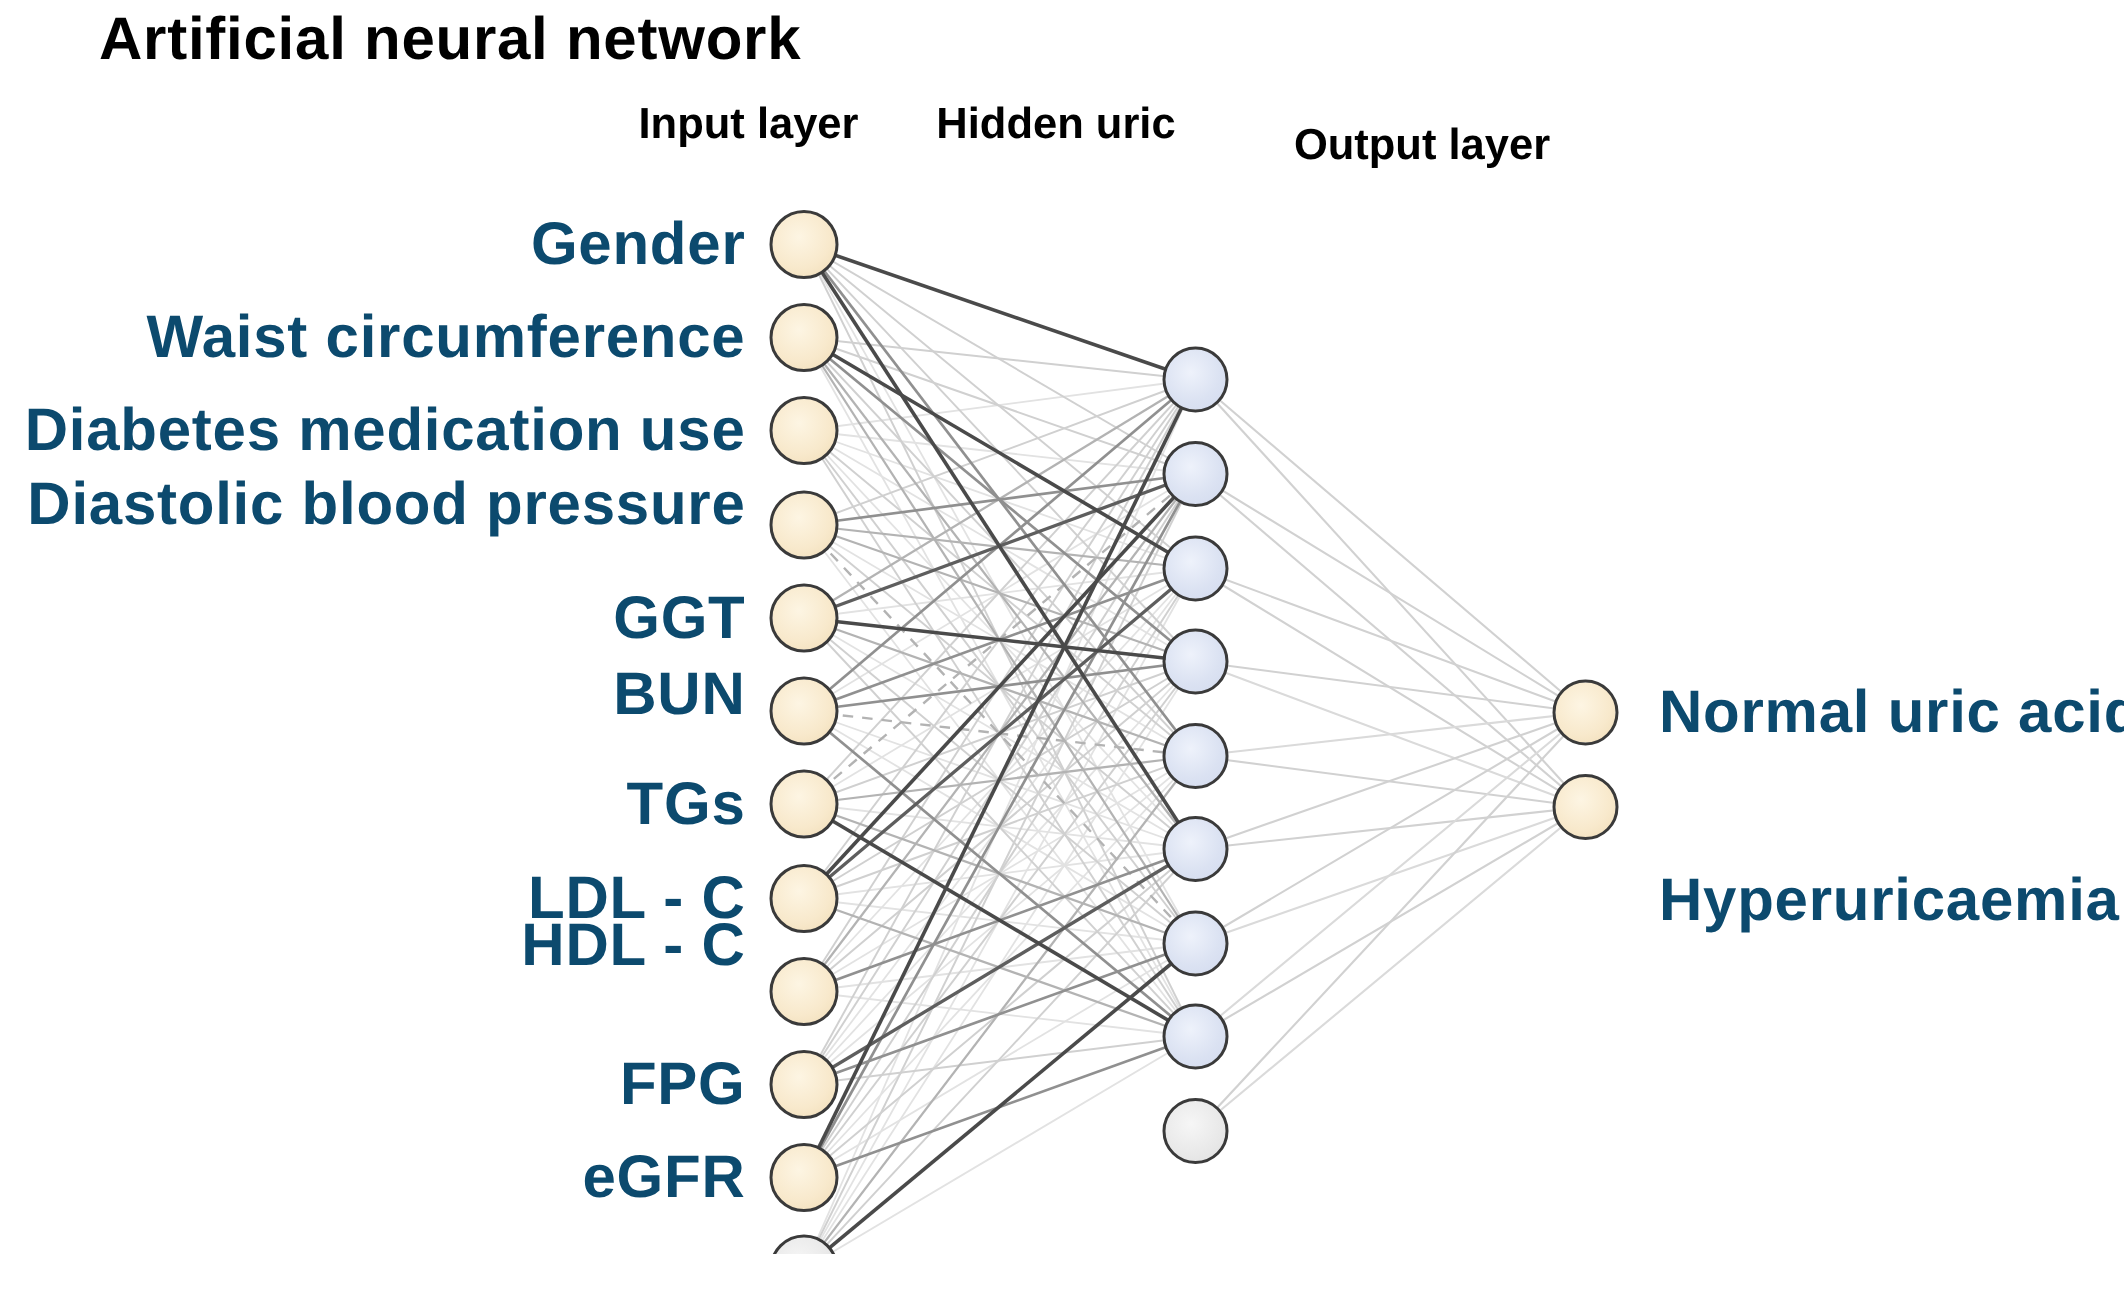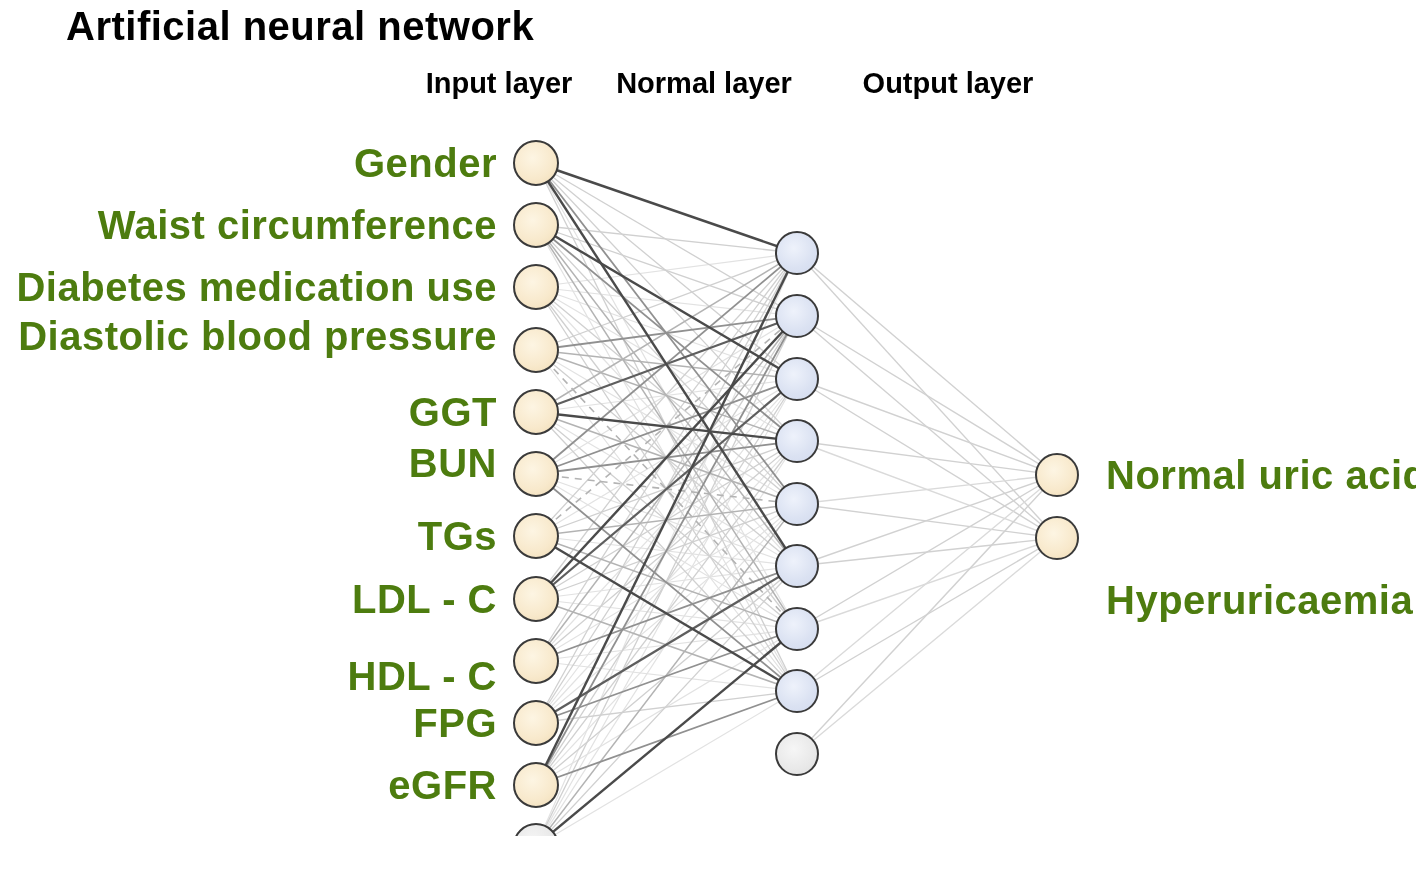--- a/index.html
+++ b/index.html
@@ -38,21 +38,21 @@
     position: absolute;
     border-radius: 50%;
     box-sizing: border-box;
     z-index: 2;
   }
   .node-label {
     position: absolute;
     font-size: 40px;
     line-height: 48px;
     font-weight: bold;
-    color: #4d7c0f;
+    color: #0c4a6e;
     letter-spacing: 0.5px;
     white-space: nowrap;
     z-index: 3;
   }
   .input-label  { right: 919px; text-align: right; }
   .output-label { left: 1106px; text-align: left; }
 </style>
 </head>
 <body>
 
@@ -168,22 +168,22 @@
       <line x1="536" y1="163" x2="797" y2="566" stroke="#4a4a4a" stroke-width="2.4"></line>
       <line x1="536" y1="225" x2="797" y2="379" stroke="#4a4a4a" stroke-width="2.4"></line>
       <line x1="536" y1="412" x2="797" y2="441" stroke="#4a4a4a" stroke-width="2.4"></line>
       <line x1="536" y1="536" x2="797" y2="691" stroke="#4a4a4a" stroke-width="2.4"></line>
       <line x1="536" y1="599" x2="797" y2="316" stroke="#4a4a4a" stroke-width="2.4"></line>
       <line x1="536" y1="785" x2="797" y2="253" stroke="#4a4a4a" stroke-width="2.4"></line>
       <line x1="536" y1="846" x2="797" y2="629" stroke="#4a4a4a" stroke-width="2.4"></line>
     </svg>
   <div class="fig-title">Artificial neural network</div>
   <div class="layer-label" style="left: 499px; top: 69px;">Input layer</div>
-  <div class="layer-label" style="left: 704px; top: 69px;">Normal layer</div>
-  <div class="layer-label" style="left: 948px; top: 69px;">Output layer</div>
+  <div class="layer-label" style="left: 704px; top: 69px;">Hidden uric</div>
+  <div class="layer-label" style="left: 948px; top: 83px;">Output layer</div>
   <div id="nodes-layer">
       <div class="node" style="left: 513px; top: 140px; width: 46px; height: 46px; border: 2.5px solid rgb(58, 58, 58); background: radial-gradient(circle at 42% 38%, rgb(253, 245, 227) 0%, rgb(248, 233, 204) 58%, rgb(240, 220, 182) 100%);"></div>
       <div class="node" style="left: 513px; top: 202px; width: 46px; height: 46px; border: 2.5px solid rgb(58, 58, 58); background: radial-gradient(circle at 42% 38%, rgb(253, 245, 227) 0%, rgb(248, 233, 204) 58%, rgb(240, 220, 182) 100%);"></div>
       <div class="node" style="left: 513px; top: 264px; width: 46px; height: 46px; border: 2.5px solid rgb(58, 58, 58); background: radial-gradient(circle at 42% 38%, rgb(253, 245, 227) 0%, rgb(248, 233, 204) 58%, rgb(240, 220, 182) 100%);"></div>
       <div class="node" style="left: 513px; top: 327px; width: 46px; height: 46px; border: 2.5px solid rgb(58, 58, 58); background: radial-gradient(circle at 42% 38%, rgb(253, 245, 227) 0%, rgb(248, 233, 204) 58%, rgb(240, 220, 182) 100%);"></div>
       <div class="node" style="left: 513px; top: 389px; width: 46px; height: 46px; border: 2.5px solid rgb(58, 58, 58); background: radial-gradient(circle at 42% 38%, rgb(253, 245, 227) 0%, rgb(248, 233, 204) 58%, rgb(240, 220, 182) 100%);"></div>
       <div class="node" style="left: 513px; top: 451px; width: 46px; height: 46px; border: 2.5px solid rgb(58, 58, 58); background: radial-gradient(circle at 42% 38%, rgb(253, 245, 227) 0%, rgb(248, 233, 204) 58%, rgb(240, 220, 182) 100%);"></div>
       <div class="node" style="left: 513px; top: 513px; width: 46px; height: 46px; border: 2.5px solid rgb(58, 58, 58); background: radial-gradient(circle at 42% 38%, rgb(253, 245, 227) 0%, rgb(248, 233, 204) 58%, rgb(240, 220, 182) 100%);"></div>
       <div class="node" style="left: 513px; top: 576px; width: 46px; height: 46px; border: 2.5px solid rgb(58, 58, 58); background: radial-gradient(circle at 42% 38%, rgb(253, 245, 227) 0%, rgb(248, 233, 204) 58%, rgb(240, 220, 182) 100%);"></div>
       <div class="node" style="left: 513px; top: 638px; width: 46px; height: 46px; border: 2.5px solid rgb(58, 58, 58); background: radial-gradient(circle at 42% 38%, rgb(253, 245, 227) 0%, rgb(248, 233, 204) 58%, rgb(240, 220, 182) 100%);"></div>
@@ -204,19 +204,19 @@
     </div>
   <div id="labels-layer">
       <div class="node-label input-label" style="top: 139px;">Gender</div>
       <div class="node-label input-label" style="top: 201px;">Waist circumference</div>
       <div class="node-label input-label" style="top: 263px;">Diabetes medication use</div>
       <div class="node-label input-label" style="top: 312px;">Diastolic blood pressure</div>
       <div class="node-label input-label" style="top: 388px;">GGT</div>
       <div class="node-label input-label" style="top: 439px;">BUN</div>
       <div class="node-label input-label" style="top: 512px;">TGs</div>
       <div class="node-label input-label" style="top: 575px; text-align: center;">LDL - C</div>
-      <div class="node-label input-label" style="top: 652px;">HDL - C</div>
+      <div class="node-label input-label" style="top: 606px;">HDL - C</div>
       <div class="node-label input-label" style="top: 699px;">FPG</div>
       <div class="node-label input-label" style="top: 761px;">eGFR</div>
       <div class="node-label output-label" style="top: 451px;">Normal uric acid</div>
       <div class="node-label output-label" style="top: 540px; margin-top: 36px;">Hyperuricaemia</div>
     </div>
 </div>
 
 </body></html>

